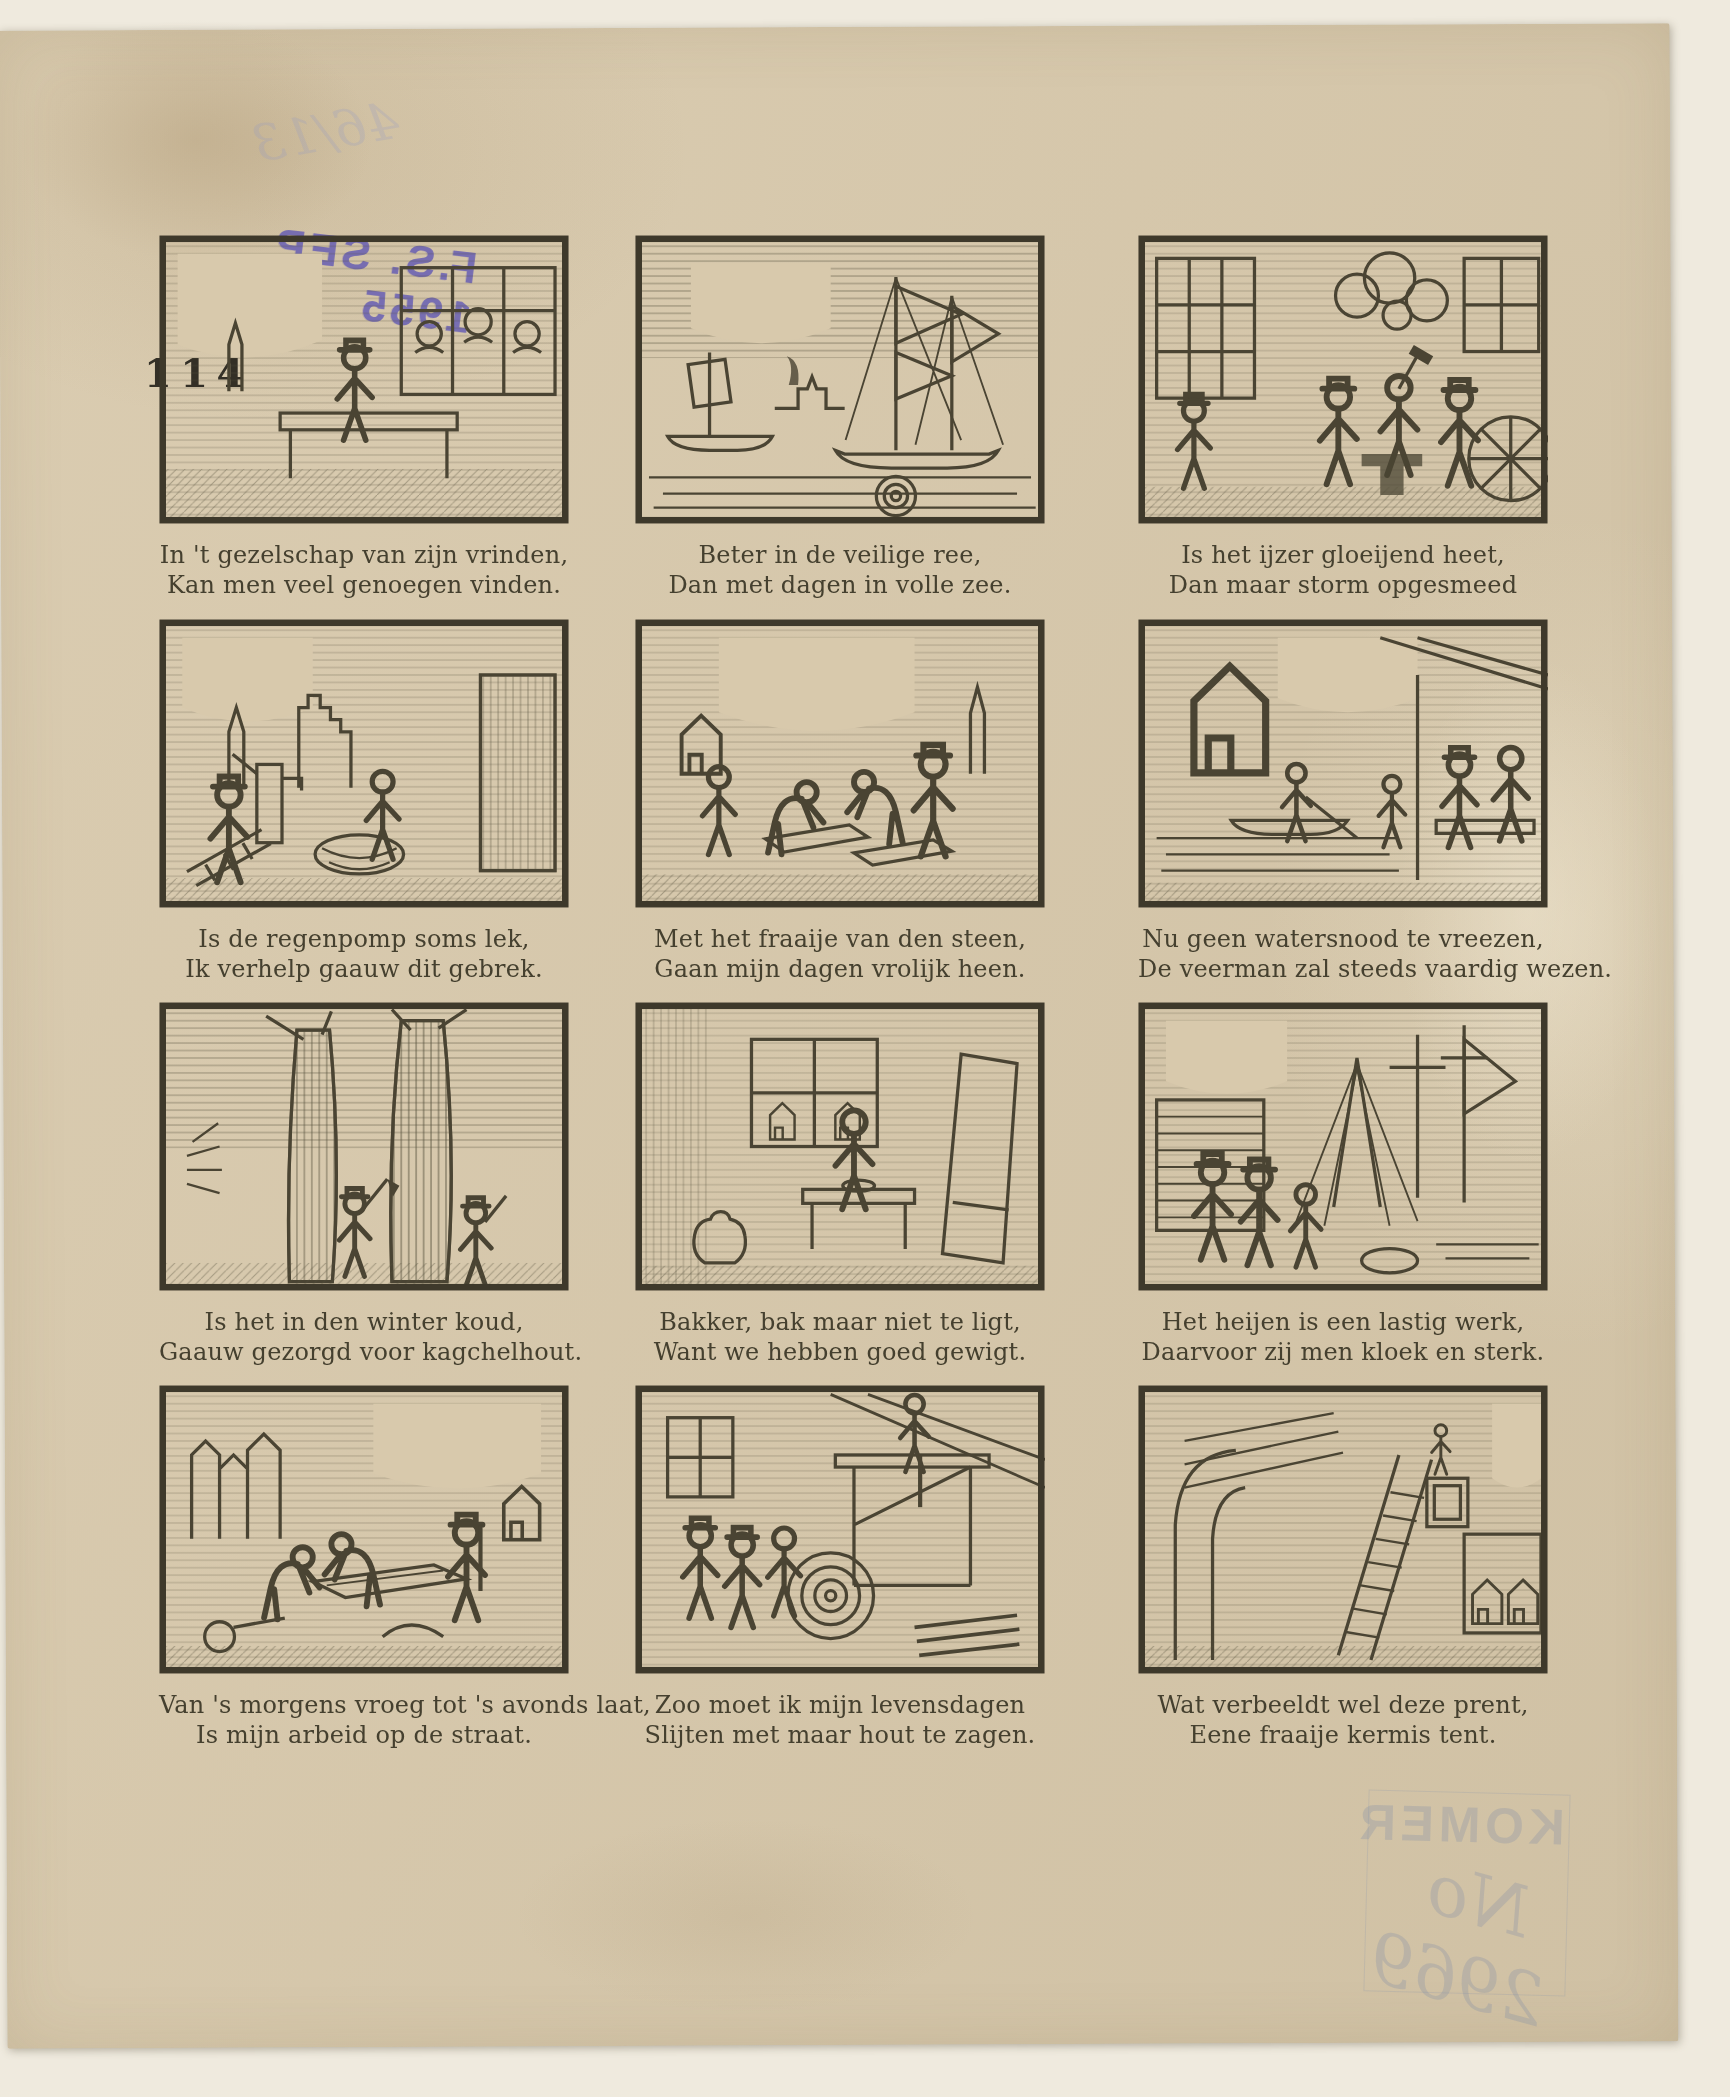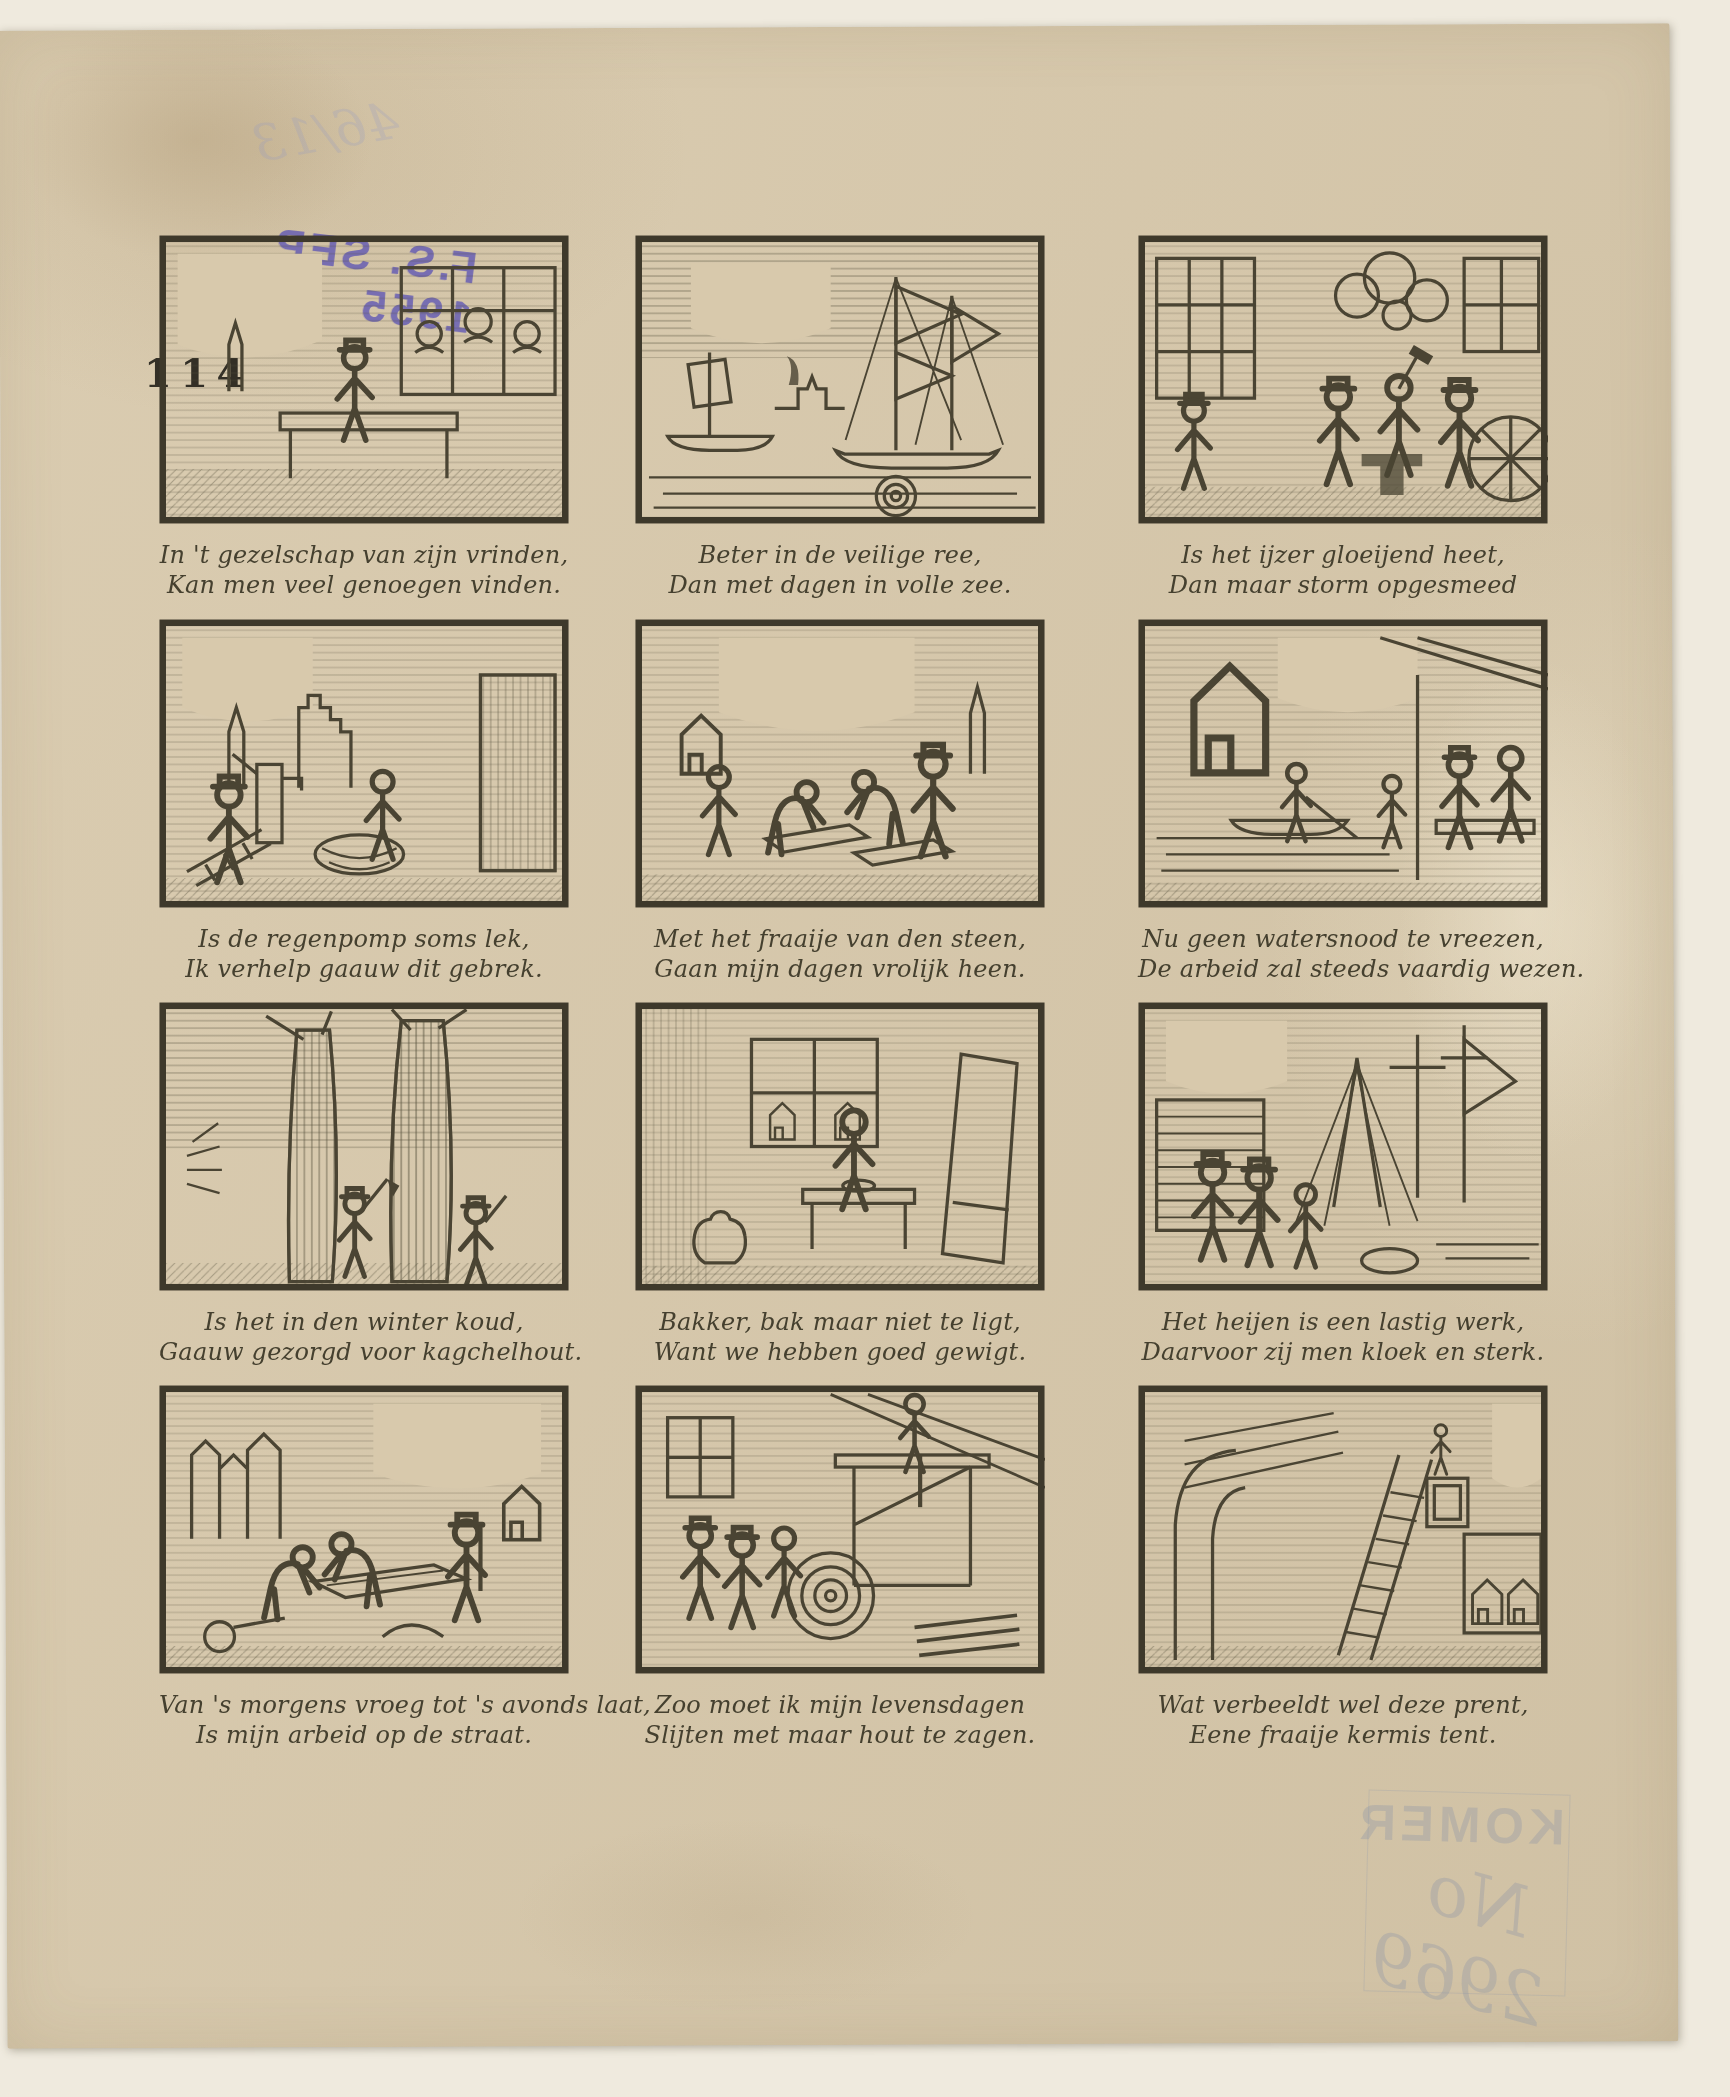--- a/index.html
+++ b/index.html
@@ -12,21 +12,21 @@
            radial-gradient(513px 699px at 94% 45%, rgba(240,231,208,.35), transparent 60%),
            linear-gradient(115deg, rgba(255,255,255,.06), rgba(60,45,20,.05)),
            #d8c9ac;
          transform:rotate(-0.25deg);
          border-radius:2.3px;
          box-shadow:1.4px 1.9px 8.4px rgba(70,60,40,.35), inset 0 0 65px rgba(120,98,60,.15);}
   .stain{position:absolute;pointer-events:none;}
   .cell{position:absolute;width:419px;}
   .wc{display:block;width:410px;height:289px;}
   .cap{width:410px;margin-top:16px;text-align:center;
-       font-style:italic;font-size:24px;line-height:30px;color:#45402f;letter-spacing:0.2px;}
+       font-size:24px;line-height:30px;color:#45402f;letter-spacing:0.2px;}
   .cap div{white-space:nowrap;}
   .pagenum{position:absolute;left:144px;top:349px;font-weight:bold;font-size:40px;
            letter-spacing:8.4px;color:#332f26;}
   .stamp-blue{position:absolute;left:158px;top:224px;width:317px;
               transform:scaleX(-1) rotate(-7deg);
               font-family:"Liberation Sans",sans-serif;font-weight:bold;font-size:44px;
               letter-spacing:3.7px;color:rgba(101,92,180,.78);
               text-shadow:0.9px 0.5px 0 rgba(101,92,180,.25);}
   .mark-faint-top{position:absolute;left:252px;top:103px;
               transform:scaleX(-1) rotate(10deg);
@@ -230,21 +230,21 @@
         <rect x="640" y="432" width="210" height="28"></rect>
         <use href="#fgh" transform="translate(690,412) scale(1.7)"></use>
         <use href="#fg" transform="translate(800,398) scale(1.7)"></use>
         <use href="#fg" transform="translate(545,430) scale(1.3)"></use>
         <rect x="14" y="566" width="852" height="40" fill="url(#pd)" stroke="none" opacity=".4"></rect>
         <rect x="8" y="8" width="864" height="604" stroke="#3e392b" stroke-width="14"></rect>
       </g>
     </svg>
     <div class="cap">
       <div>Nu geen watersnood te vreezen,</div>
-      <div>De arbeid zal steeds vaardig wezen.</div>
+      <div>De veerman zal steeds vaardig wezen.</div>
     </div>
   </div>
 
   <div class="cell" style="left:635px;top:1002px">
     <svg class="wc" viewBox="0 0 880 620" aria-label="baker at work with good weight">
       <g stroke="#4a4433" fill="none" stroke-width="7">
         <rect x="14" y="14" width="852" height="592" fill="url(#ph)" stroke="none" opacity=".26"></rect>
         <rect x="14" y="14" width="150" height="592" fill="url(#pv)" stroke="none" opacity=".35"></rect>
         <rect x="250" y="80" width="270" height="230"></rect>
         <path d="M385 80 V310 M250 195 H520"></path>

